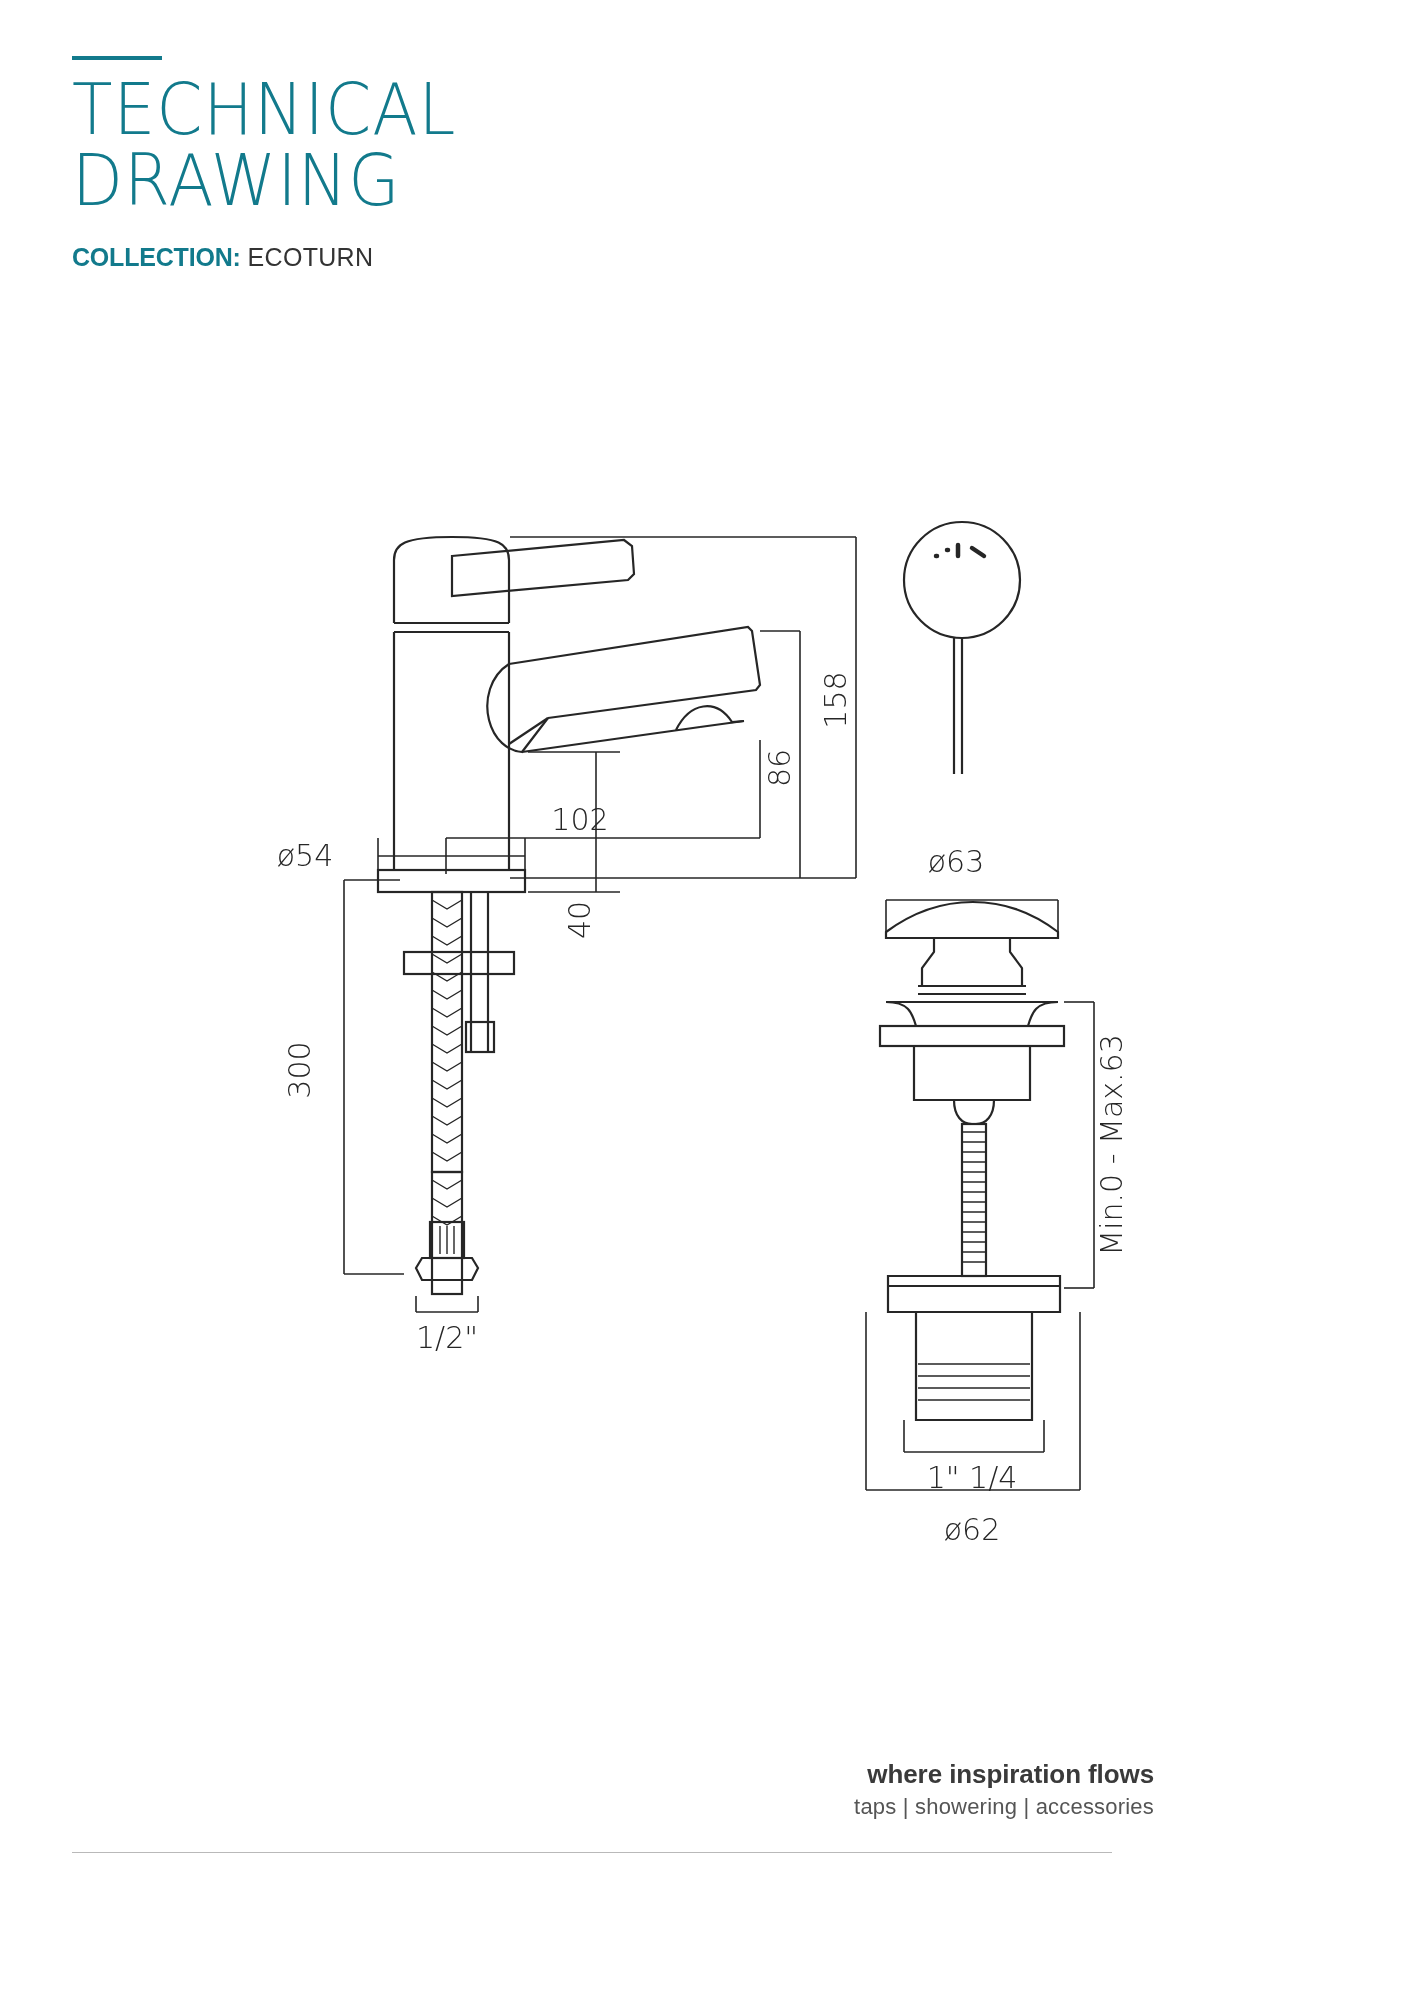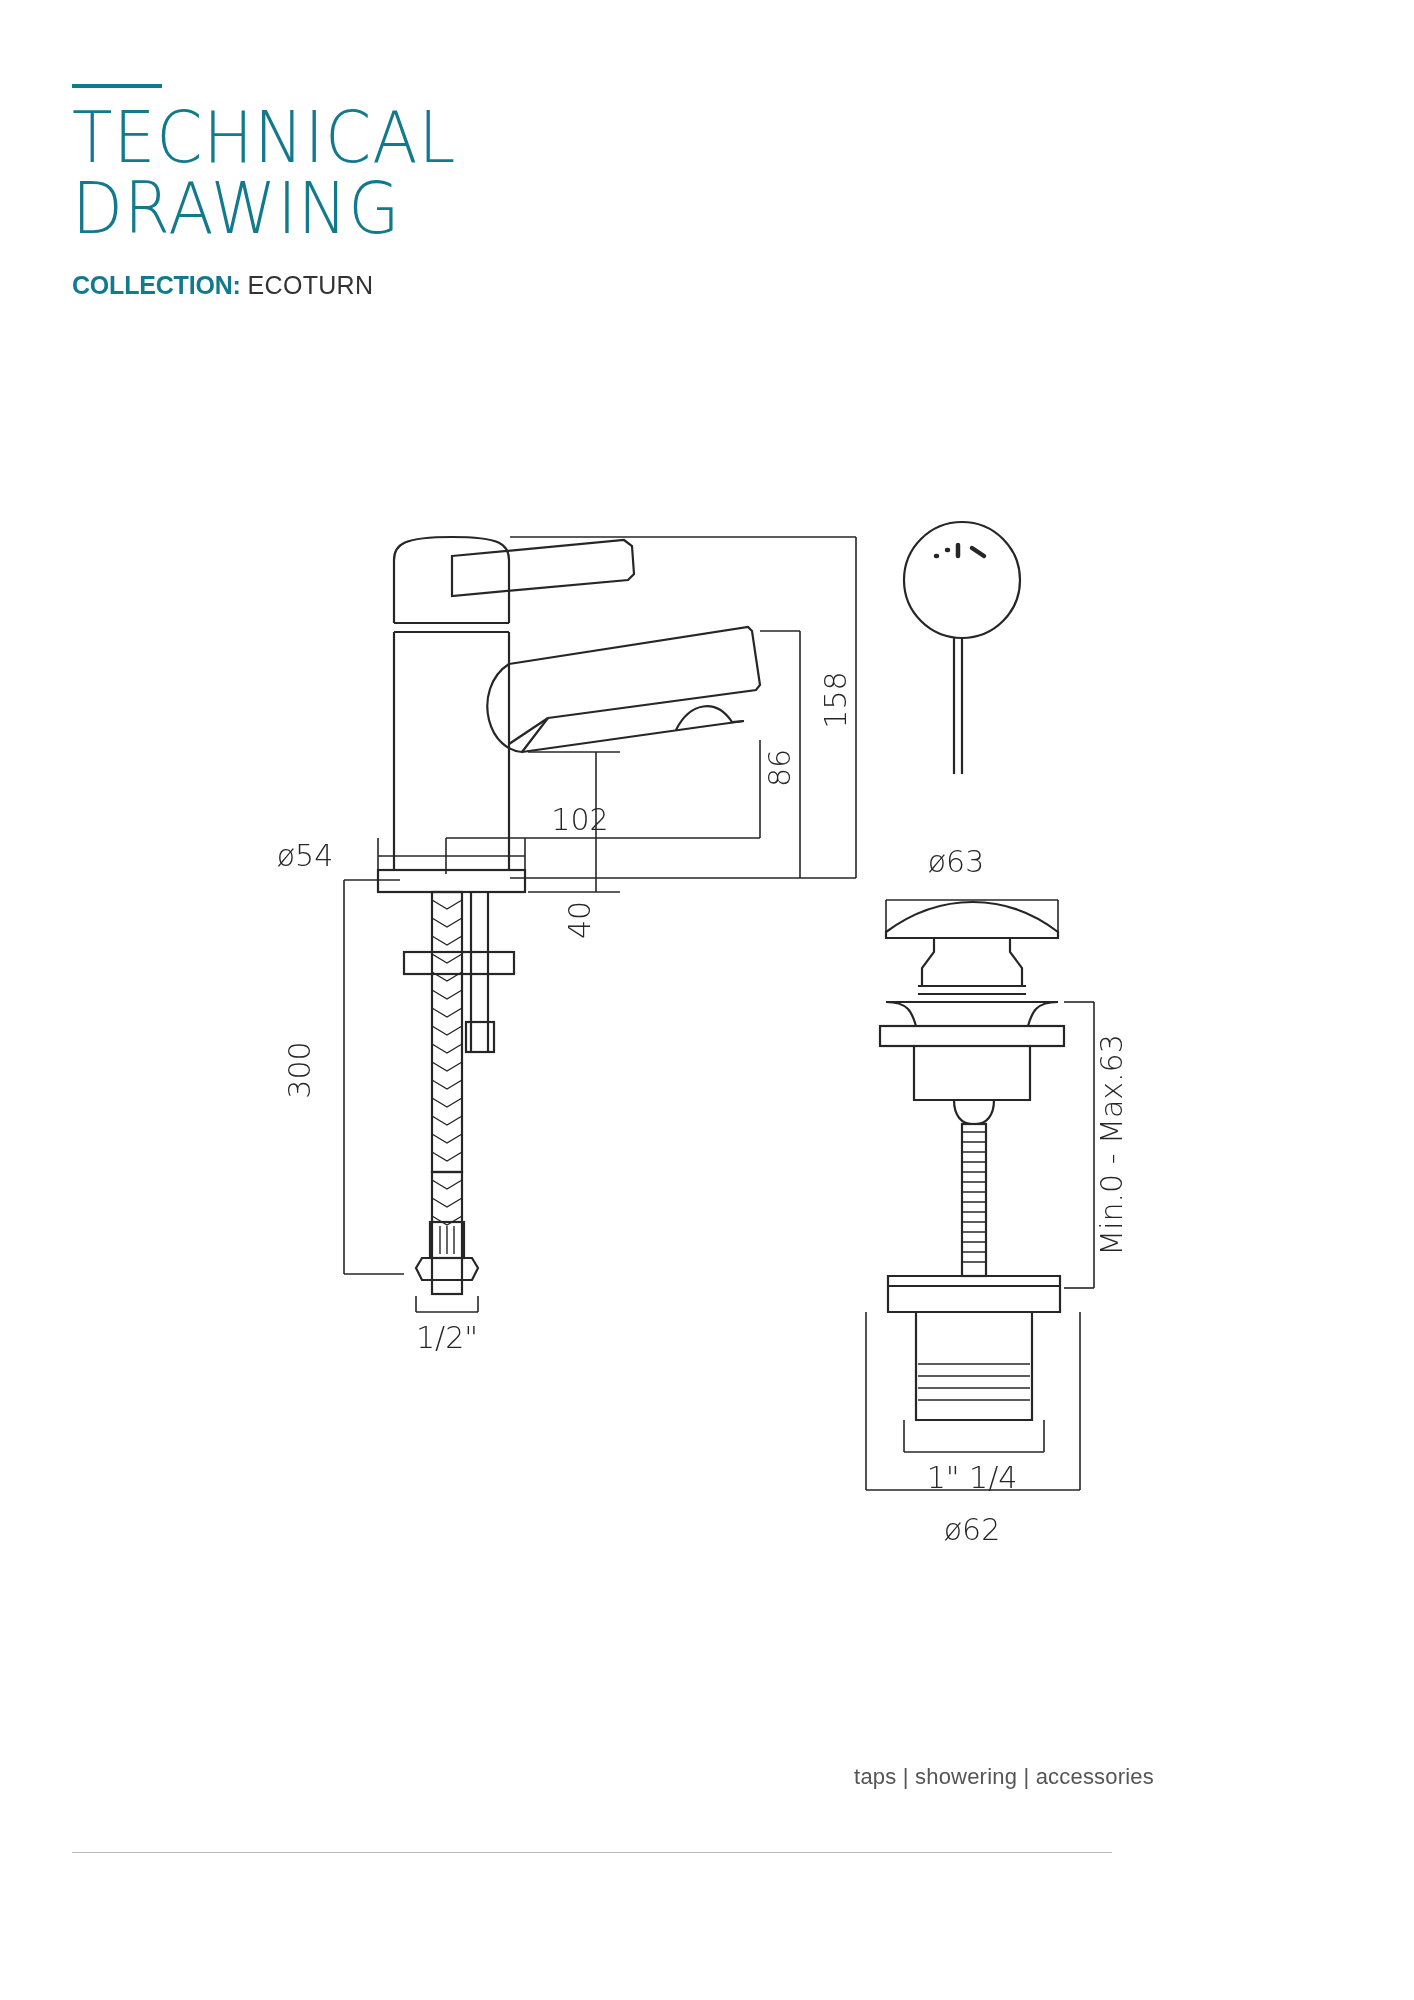--- a/index.html
+++ b/index.html
@@ -13,21 +13,21 @@
     font-family: "Liberation Sans", sans-serif;
     color: #2b2b2b;
     position: relative;
     overflow: hidden;
   }
 
   
   #header {
     position: absolute;
     left: 72px;
-    top: 84px;
+    top: 56px;
     width: 800px;
   }
   .title-rule {
     width: 90px;
     height: 4px;
     background: #127a8c;
     margin-bottom: 14px;
   }
   .title-line {
     font-size: 72px;
@@ -324,16 +324,17 @@
     <text class="dim" x="1122" y="1145" text-anchor="middle" transform="rotate(-90 1122 1145)">Min.0 - Max.63</text>
 
     <text class="dim" x="972" y="1488" text-anchor="middle">1" 1/4</text>
 
     <text class="dim" x="972" y="1540" text-anchor="middle">ø62</text>
   </g>
 </svg>
 
 <div id="footer">
   <div id="tagline-block">
+    <div class="tagline-main">where inspiration flows</div>
     <div class="tagline-sub">taps | showering | accessories</div>
   </div>
   <div id="footer-rule"></div>
 </div>
 
 </body></html>

